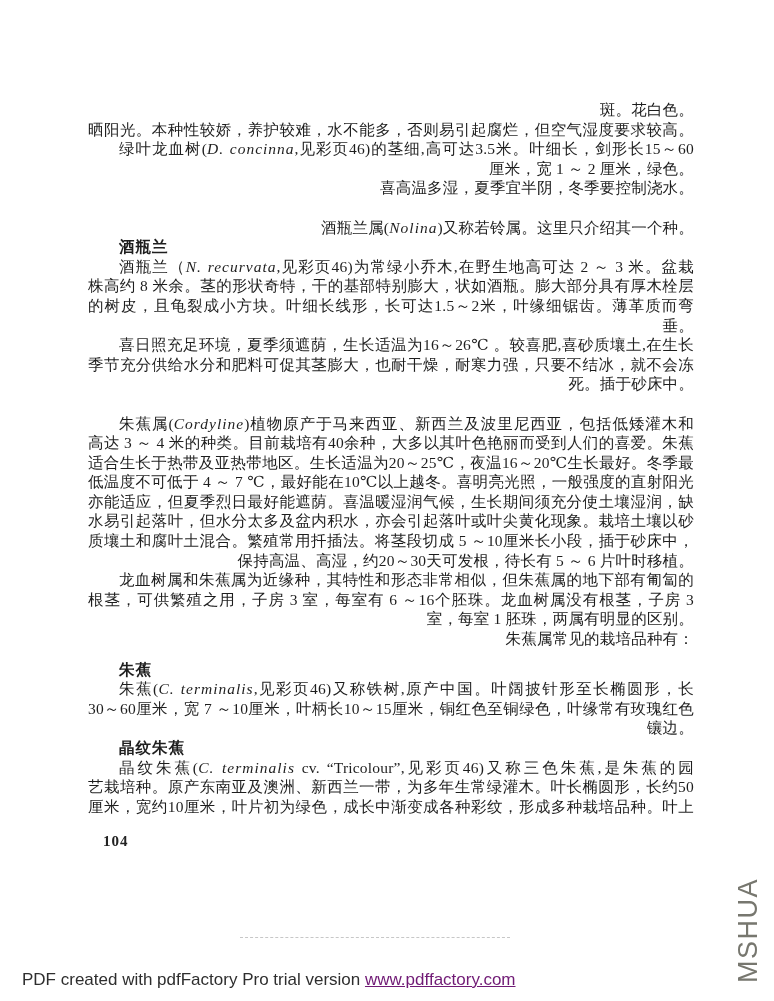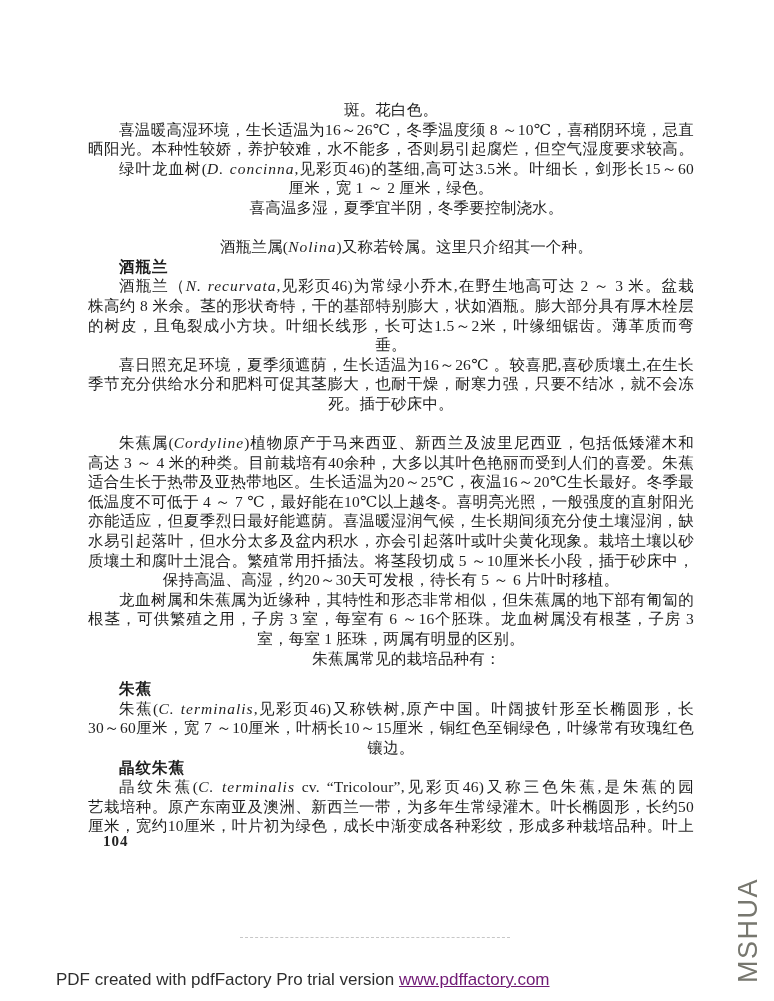--- a/index.html
+++ b/index.html
@@ -28,21 +28,21 @@
     height: 19.6px;
     line-height: 19.6px;
     white-space: nowrap;
     letter-spacing: 0.2px;
   }
   .line.fill {
     text-align: justify;
     text-align-last: justify;
     text-justify: distribute;
   }
-  .line.end   { text-align: center; }
+  .line.end   { text-align: right; }
   .line.indent { padding-left: 31px; }
   .line.head {
     font-family: "Liberation Sans", "DejaVu Sans", sans-serif;
     font-weight: 700;
     padding-left: 31px;
     letter-spacing: 1px;
   }
   .line.blank { height: 19.6px; }
   .line.gap   { height: 11px; }
   .latin-italic {
@@ -105,21 +105,20 @@
     white-space: nowrap;
   }
 </style>
 </head>
 <body>
 
 <div class="page">
 
   <div class="text-block">
       <div class="line end"><span>斑。花白色。</span></div>
-      <div class="line fill indent"><span>喜温暖高湿环境，生长适温为16～26℃，冬季温度须 8 ～10℃，喜稍阴环境，忌直</span></div>
       <div class="line fill"><span>晒阳光。本种性较娇，养护较难，水不能多，否则易引起腐烂，但空气湿度要求较高。</span></div>
       <div class="line fill indent"><span>绿叶龙血树(</span><span class="latin-italic">D. concinna</span><span>,见彩页46)的茎细,高可达3.5米。叶细长，剑形长15～60</span></div>
       <div class="line end"><span>厘米，宽 1 ～ 2 厘米，绿色。</span></div>
       <div class="line end indent"><span>喜高温多湿，夏季宜半阴，冬季要控制浇水。</span></div>
       <div class="line blank"></div>
       <div class="line end indent"><span>酒瓶兰属(</span><span class="latin-italic">Nolina</span><span>)又称若铃属。这里只介绍其一个种。</span></div>
       <div class="line head indent"><span>酒瓶兰</span></div>
       <div class="line fill indent"><span>酒瓶兰（</span><span class="latin-italic">N. recurvata</span><span>,见彩页46)为常绿小乔木,在野生地高可达 2 ～ 3 米。盆栽</span></div>
       <div class="line fill"><span>株高约 8 米余。茎的形状奇特，干的基部特别膨大，状如酒瓶。膨大部分具有厚木栓层</span></div>
       <div class="line fill"><span>的树皮，且龟裂成小方块。叶细长线形，长可达1.5～2米，叶缘细锯齿。薄革质而弯</span></div>
@@ -148,19 +147,19 @@
       <div class="line head indent"><span>晶纹朱蕉</span></div>
       <div class="line fill indent"><span>晶纹朱蕉(</span><span class="latin-italic">C. terminalis</span><span> cv. “Tricolour”,见彩页46)又称三色朱蕉,是朱蕉的园</span></div>
       <div class="line fill"><span>艺栽培种。原产东南亚及澳洲、新西兰一带，为多年生常绿灌木。叶长椭圆形，长约50</span></div>
       <div class="line fill"><span>厘米，宽约10厘米，叶片初为绿色，成长中渐变成各种彩纹，形成多种栽培品种。叶上</span></div>
     </div>
 
   <div class="page-number">104</div>
 
   <div class="scan-artifact"></div>
 
-  <div class="footer"><span style="color: rgb(46, 46, 46); margin-left: 34px;">PDF created with pdfFactory Pro trial version </span><a style="color: #701a75;">www.pdffactory.com</a></div>
+  <div class="footer"><span style="color: rgb(46, 46, 46);">PDF created with pdfFactory Pro trial version </span><a style="color: #701a75;">www.pdffactory.com</a></div>
 
   <div class="watermark">
     <span style="color: rgb(119, 119, 111);">MSHUA</span>
   </div>
 
 </div>
 
 </body></html>

